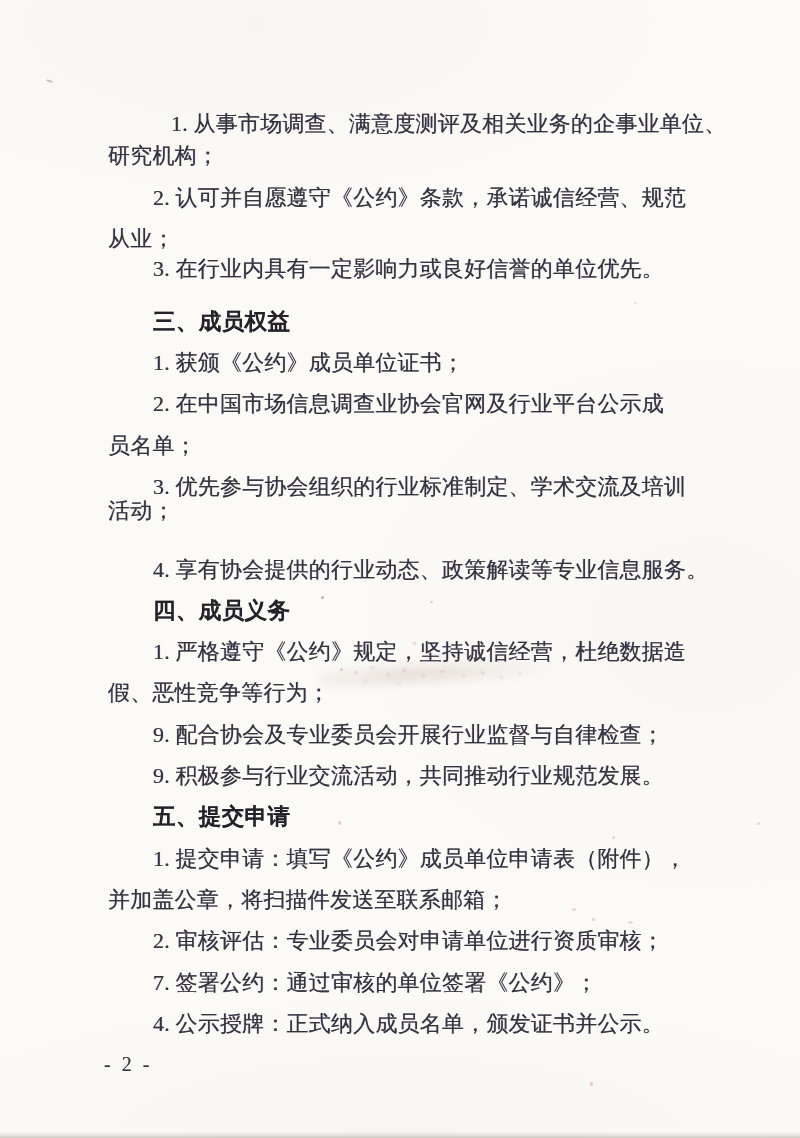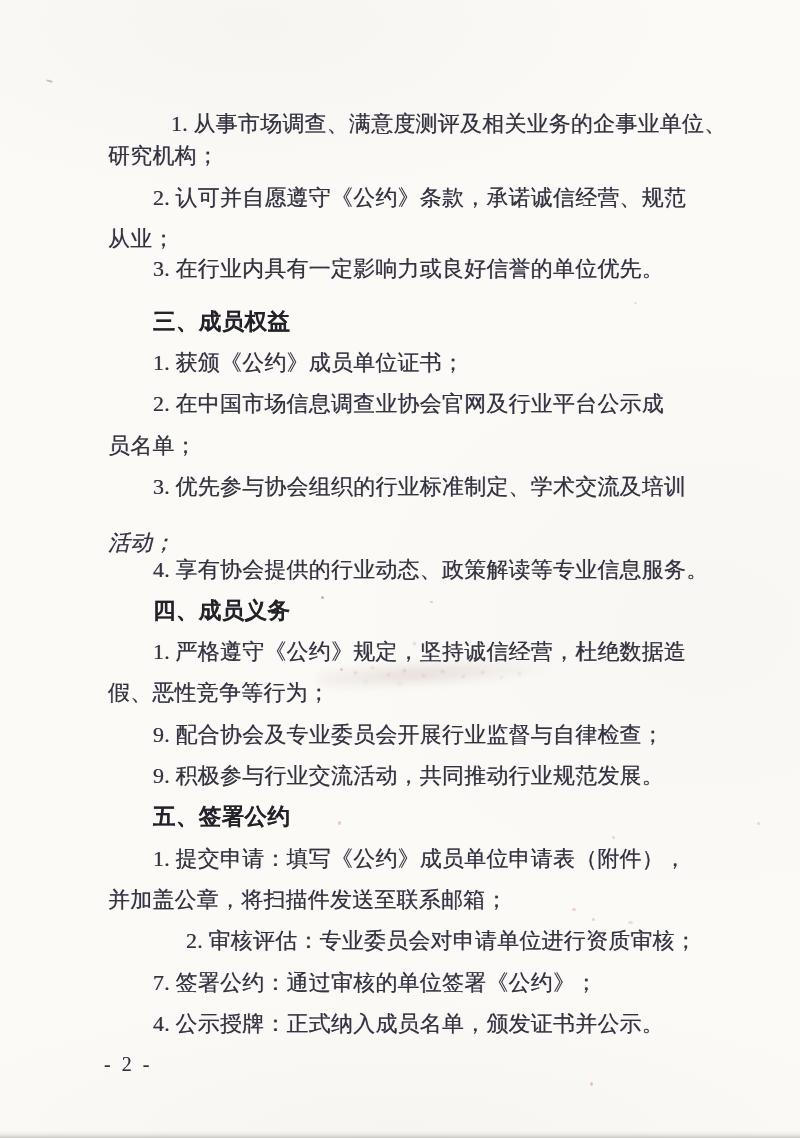--- a/index.html
+++ b/index.html
@@ -106,31 +106,31 @@
       <div class="line" style="top: 113px; left: 153px; margin-left: 18px;">1. 从事市场调查、满意度测评及相关业务的企事业单位、</div>
       <div class="line" style="top: 145.32px; left: 108px;">研究机构；</div>
       <div class="line" style="top: 186.64px; left: 153px;">2. 认可并自愿遵守《公约》条款，承诺诚信经营、规范</div>
       <div class="line" style="top: 227.96px; left: 108px;">从业；</div>
       <div class="line" style="top: 258px; left: 153px;">3. 在行业内具有一定影响力或良好信誉的单位优先。</div>
       <div class="line heading" style="top: 310.6px; left: 153px;">三、成员权益</div>
       <div class="line" style="top: 351.92px; left: 153px;">1. 获颁《公约》成员单位证书；</div>
       <div class="line" style="top: 393.24px; left: 153px;">2. 在中国市场信息调查业协会官网及行业平台公示成</div>
       <div class="line" style="top: 434.56px; left: 108px;">员名单；</div>
       <div class="line" style="top: 475.88px; left: 153px;">3. 优先参与协会组织的行业标准制定、学术交流及培训</div>
-      <div class="line" style="top: 532px; left: 108px; font-style: italic;">活动；</div>
+      <div class="line" style="top: 500px; left: 108px;">活动；</div>
       <div class="line" style="top: 558.52px; left: 153px;">4. 享有协会提供的行业动态、政策解读等专业信息服务。</div>
       <div class="line heading" style="top: 599.84px; left: 153px;">四、成员义务</div>
       <div class="line" style="top: 641.16px; left: 153px;">1. 严格遵守《公约》规定，坚持诚信经营，杜绝数据造</div>
       <div class="line" style="top: 682.48px; left: 108px;">假、恶性竞争等行为；</div>
       <div class="line" style="top: 723.8px; left: 153px;">9. 配合协会及专业委员会开展行业监督与自律检查；</div>
       <div class="line" style="top: 765.12px; left: 153px;">9. 积极参与行业交流活动，共同推动行业规范发展。</div>
-      <div class="line heading" style="top: 806.44px; left: 153px;">五、签署公约</div>
+      <div class="line heading" style="top: 806.44px; left: 153px;">五、提交申请</div>
       <div class="line" style="top: 847.76px; left: 153px;">1. 提交申请：填写《公约》成员单位申请表（附件），</div>
       <div class="line" style="top: 889.08px; left: 108px;">并加盖公章，将扫描件发送至联系邮箱；</div>
-      <div class="line" style="top: 930.4px; left: 153px; margin-left: 33px;">2. 审核评估：专业委员会对申请单位进行资质审核；</div>
+      <div class="line" style="top: 930.4px; left: 153px;">2. 审核评估：专业委员会对申请单位进行资质审核；</div>
       <div class="line" style="top: 971.72px; left: 153px;">7. 签署公约：通过审核的单位签署《公约》；</div>
       <div class="line" style="top: 1013.04px; left: 153px;">4. 公示授牌：正式纳入成员名单，颁发证书并公示。</div>
     </main>
 
   <div class="pagenum">- 2 -</div>
 
   <div class="smudge-wash"></div>
   <div class="smudge-dots"></div>
   <div class="speck s1"></div>
   <div class="speck s2"></div>

